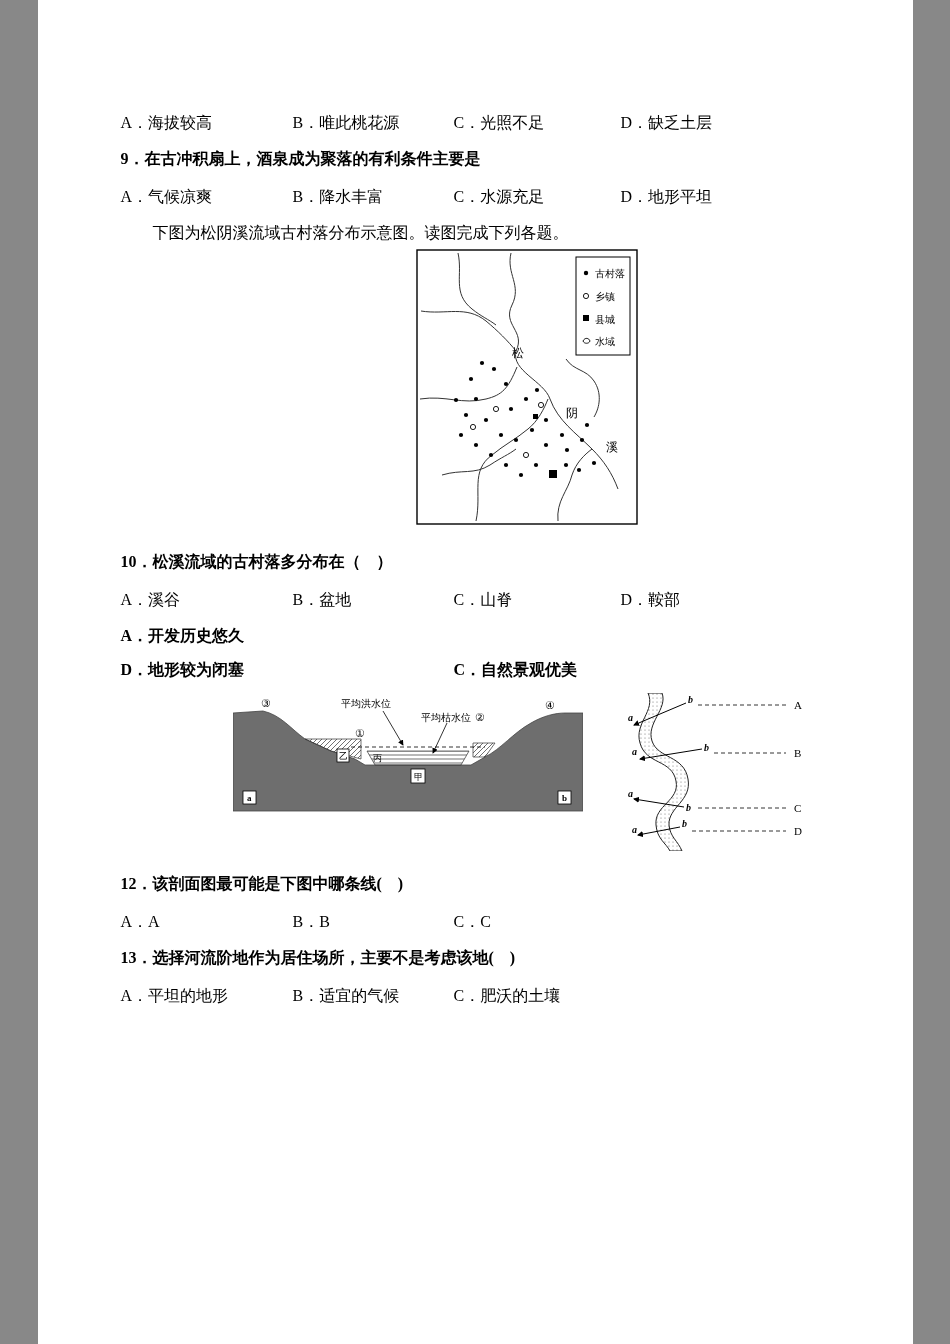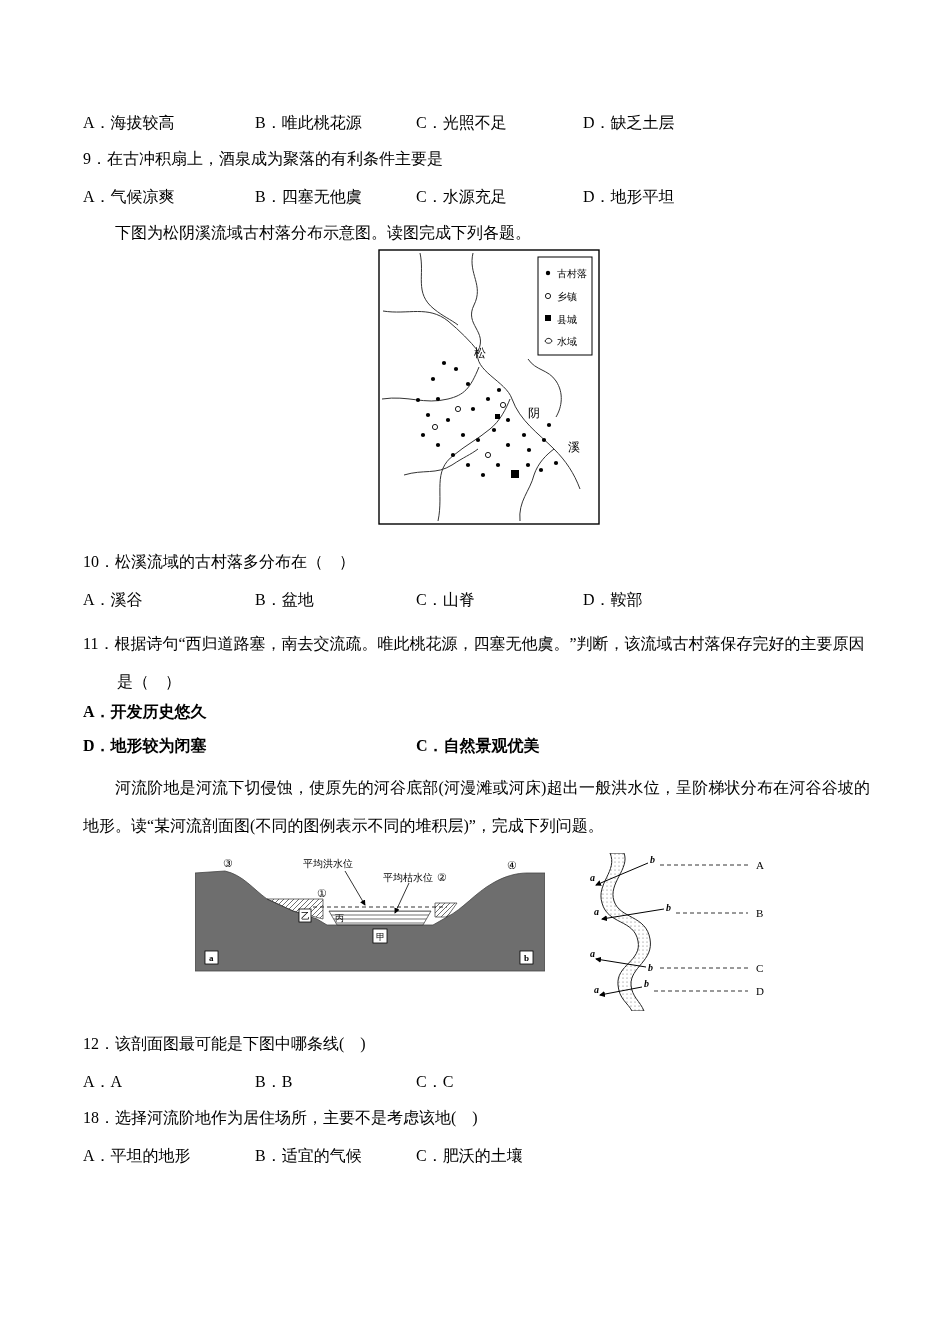--- a/index.html
+++ b/index.html
@@ -1,24 +1,24 @@
 <!DOCTYPE html>
 <html><head>
 <meta charset="utf-8">
 <style>
   * { margin:0; padding:0; box-sizing:border-box; }
   html,body { background:#888; }
   body { display:flex; justify-content:center; }
   .page {
-    width:950px; height:1344px; background:#ffffff; color:#000;
+    width:875px; height:1344px; background:#ffffff; color:#000;
     font-family:"Liberation Serif","DejaVu Serif",serif;
     font-size:16px; position:relative;
     padding:112px 80px 40px 83px; overflow:hidden;
   }
-  .stem  { height:22px; line-height:22px; margin-bottom:16px; white-space:nowrap; }
+  .stem  { height:22px; line-height:22px; margin-bottom:16px; white-space:nowrap;font-weight:bold; }
   .opts4 { display:grid; grid-template-columns:172px 161px 167px 1fr; height:22px; line-height:22px; margin-bottom:14px; }
   .opts2 { display:grid; grid-template-columns:333px 1fr; height:22px; line-height:22px; margin-bottom:12px;font-weight:bold; }
   .intro { line-height:22px; text-indent:2em; margin-bottom:5px; }
   .para  { line-height:38px; text-indent:2em; margin-bottom:8px; text-align:justify; }
   .stem-wrap { line-height:38px; padding-left:34px; text-indent:-34px; margin-bottom:0; }
   .fig-map { margin-left:295px; margin-bottom:22px; }
   .fig-row { display:flex; align-items:flex-start; margin-left:112px; gap:45px; margin-bottom:22px; }
   svg text { font-family:"Liberation Serif","DejaVu Serif",serif; }
 </style>
 </head>
@@ -29,21 +29,21 @@
   <div class="opts4">
     <span>A．海拔较高</span>
     <span>B．唯此桃花源</span>
     <span>C．光照不足</span>
     <span>D．缺乏土层</span>
   </div>
 
   <div class="stem">9．在古冲积扇上，酒泉成为聚落的有利条件主要是</div>
   <div class="opts4">
     <span>A．气候凉爽</span>
-    <span>B．四塞无他虞</span>
+    <span>B．降水丰富</span>
     <span>C．水源充足</span>
     <span>D．地形平坦</span>
   </div>
 
   <div class="intro">下图为松阴溪流域古村落分布示意图。读图完成下列各题。</div>
 
   <div class="fig-map">
     <svg width="222" height="276" viewBox="0 0 222 276">
       <rect x="1" y="1" width="220" height="274" fill="#fff" stroke="#000" stroke-width="1.4"></rect>
 
@@ -121,30 +121,28 @@
   </div>
 
   <div class="stem">10．松溪流域的古村落多分布在（　）</div>
   <div class="opts4">
     <span>A．溪谷</span>
     <span>B．盆地</span>
     <span>C．山脊</span>
     <span>D．鞍部</span>
   </div>
 
-  <div class="stem-wrap">11．根据诗句“西归道路塞，南去交流疏。唯此桃花源，四塞无他虞。”判断，该流域古村落保存完好的主要原因是（　）</div>
   <div class="opts2">
     <span>A．开发历史悠久</span>
   </div>
   <div class="opts2">
     <span>D．地形较为闭塞</span>
     <span>C．自然景观优美</span>
   </div>
 
-  <div class="para">河流阶地是河流下切侵蚀，使原先的河谷底部(河漫滩或河床)超出一般洪水位，呈阶梯状分布在河谷谷坡的地形。读“某河流剖面图(不同的图例表示不同的堆积层)”，完成下列问题。</div>
 
   <div class="fig-row">
 
     <svg width="350" height="120" viewBox="0 0 350 120">
       <defs>
         <pattern id="diag" patternUnits="userSpaceOnUse" width="5" height="5">
           <path d="M0,5 L5,0" stroke="#333" stroke-width="0.7"></path>
         </pattern>
         <pattern id="hlines" patternUnits="userSpaceOnUse" width="8" height="4">
           <path d="M0,2 H8" stroke="#333" stroke-width="0.7"></path>
@@ -223,20 +221,20 @@
     </svg>
   </div>
 
   <div class="stem">12．该剖面图最可能是下图中哪条线(　)</div>
   <div class="opts4">
     <span>A．A</span>
     <span>B．B</span>
     <span>C．C</span>
   </div>
 
-  <div class="stem">18．选择河流阶地作为居住场所，主要不是考虑该地(　)</div>
+  <div class="stem">13．选择河流阶地作为居住场所，主要不是考虑该地(　)</div>
   <div class="opts4">
     <span>A．平坦的地形</span>
     <span>B．适宜的气候</span>
     <span>C．肥沃的土壤</span>
   </div>
 
 </div>
 
 </body></html>

